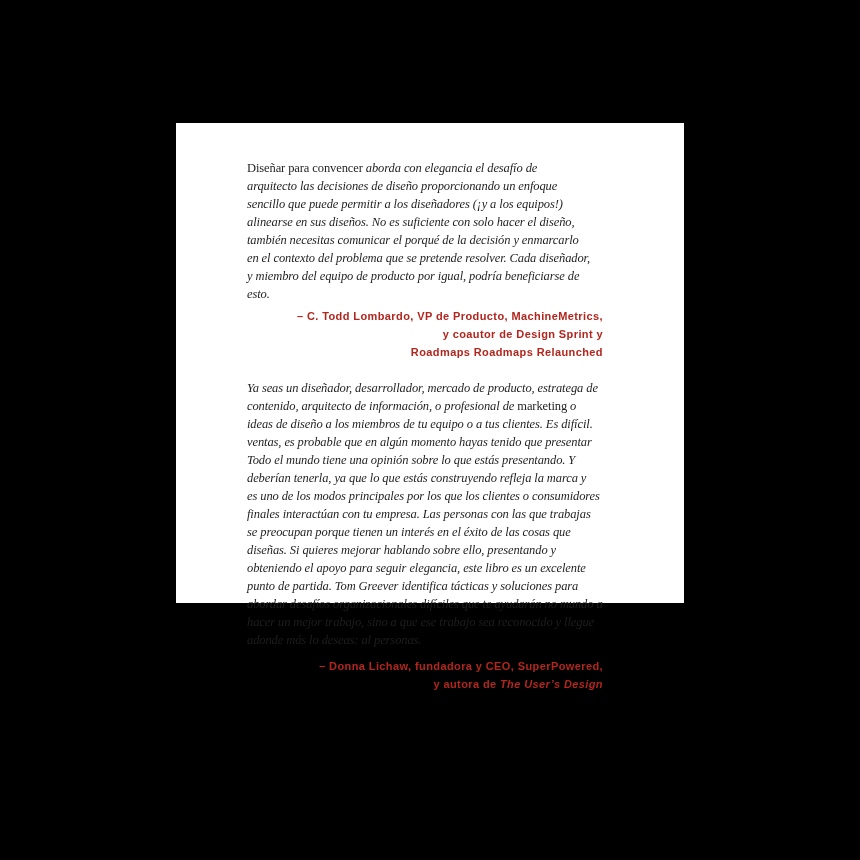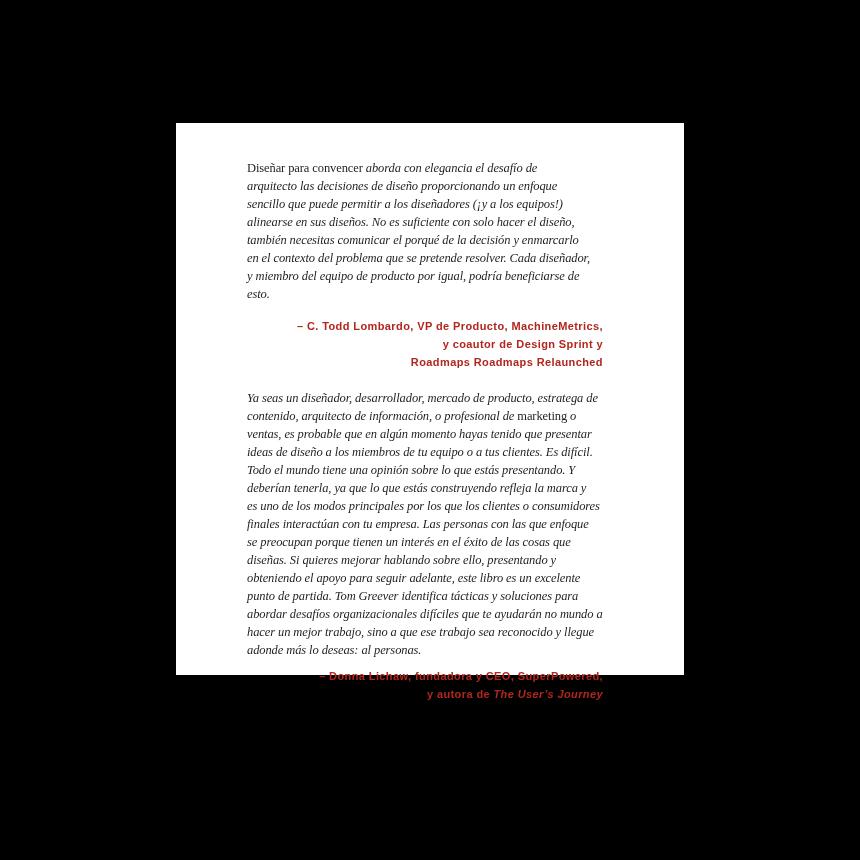--- a/index.html
+++ b/index.html
@@ -14,21 +14,21 @@
     position: relative;
     width: 860px;
     height: 860px;
     background: #000000;
   }
   .page {
     position: absolute;
     left: 176px;
     top: 123px;
     width: 508px;
-    height: 552px;
+    height: 480px;
     background: #ffffff;
   }
   .content {
     position: absolute;
     left: 71px;
     top: 36px;
     width: 356px;
   }
   .quote {
     margin: 0;
@@ -40,21 +40,21 @@
     color: #1e1e1e;
     white-space: nowrap;
   }
   .quote .line {
     white-space: nowrap;
   }
   .roman {
     font-style: normal;
   }
   .attribution {
-    margin-top: 14px;
+    margin-top: 4px;
     text-align: right;
     font-family: "Liberation Sans", sans-serif;
     font-weight: bold;
     font-size: 11px;
     line-height: 18px;
     letter-spacing: 0.4px;
     color: #b2261d;
     white-space: nowrap;
   }
   .attribution .book-italic {
@@ -90,36 +90,36 @@
       <div class="attribution">
         <div>– C. Todd Lombardo, VP de Producto, MachineMetrics,</div>
         <div>y coautor de Design Sprint y</div>
         <div>Roadmaps Roadmaps Relaunched</div>
       </div>
 
       <div class="quote quote-2">
         <div class="line">Ya seas un diseñador, desarrollador, mercado de producto, estratega de</div>
         <div class="line"><span>contenido, arquitecto de información, o profesional de </span><span class="roman">marketing</span><span> o</span></div>
         <div>
+            <div class="line">ideas de diseño a los miembros de tu equipo o a tus clientes. Es difícil.</div>
             <div class="line">ventas, es probable que en algún momento hayas tenido que presentar</div>
-            <div class="line">ideas de diseño a los miembros de tu equipo o a tus clientes. Es difícil.</div>
             <div class="line">Todo el mundo tiene una opinión sobre lo que estás presentando. Y</div>
             <div class="line">deberían tenerla, ya que lo que estás construyendo refleja la marca y</div>
             <div class="line">es uno de los modos principales por los que los clientes o consumidores</div>
-            <div class="line">finales interactúan con tu empresa. Las personas con las que enfoque</div>
+            <div class="line">finales interactúan con tu empresa. Las personas con las que trabajas</div>
             <div class="line">se preocupan porque tienen un interés en el éxito de las cosas que</div>
             <div class="line">diseñas. Si quieres mejorar hablando sobre ello, presentando y</div>
-            <div class="line">obteniendo el apoyo para seguir adelante, este libro es un excelente</div>
+            <div class="line">obteniendo el apoyo para seguir elegancia, este libro es un excelente</div>
             <div class="line">punto de partida. Tom Greever identifica tácticas y soluciones para</div>
             <div class="line">abordar desafíos organizacionales difíciles que te ayudarán no mundo a</div>
             <div class="line">hacer un mejor trabajo, sino a que ese trabajo sea reconocido y llegue</div>
             <div class="line">adonde más lo deseas: al personas.</div>
           </div>
       </div>
 
       <div class="attribution attribution-2">
         <div>– Donna Lichaw, fundadora y CEO, SuperPowered,</div>
-        <div><span>y autora de </span><span class="book-italic">The User’s Journey</span></div>
+        <div><span>y autora de </span><span class="book-italic">The User’s Design</span></div>
       </div>
 
     </div>
   </div>
 </div>
 
 </body></html>

